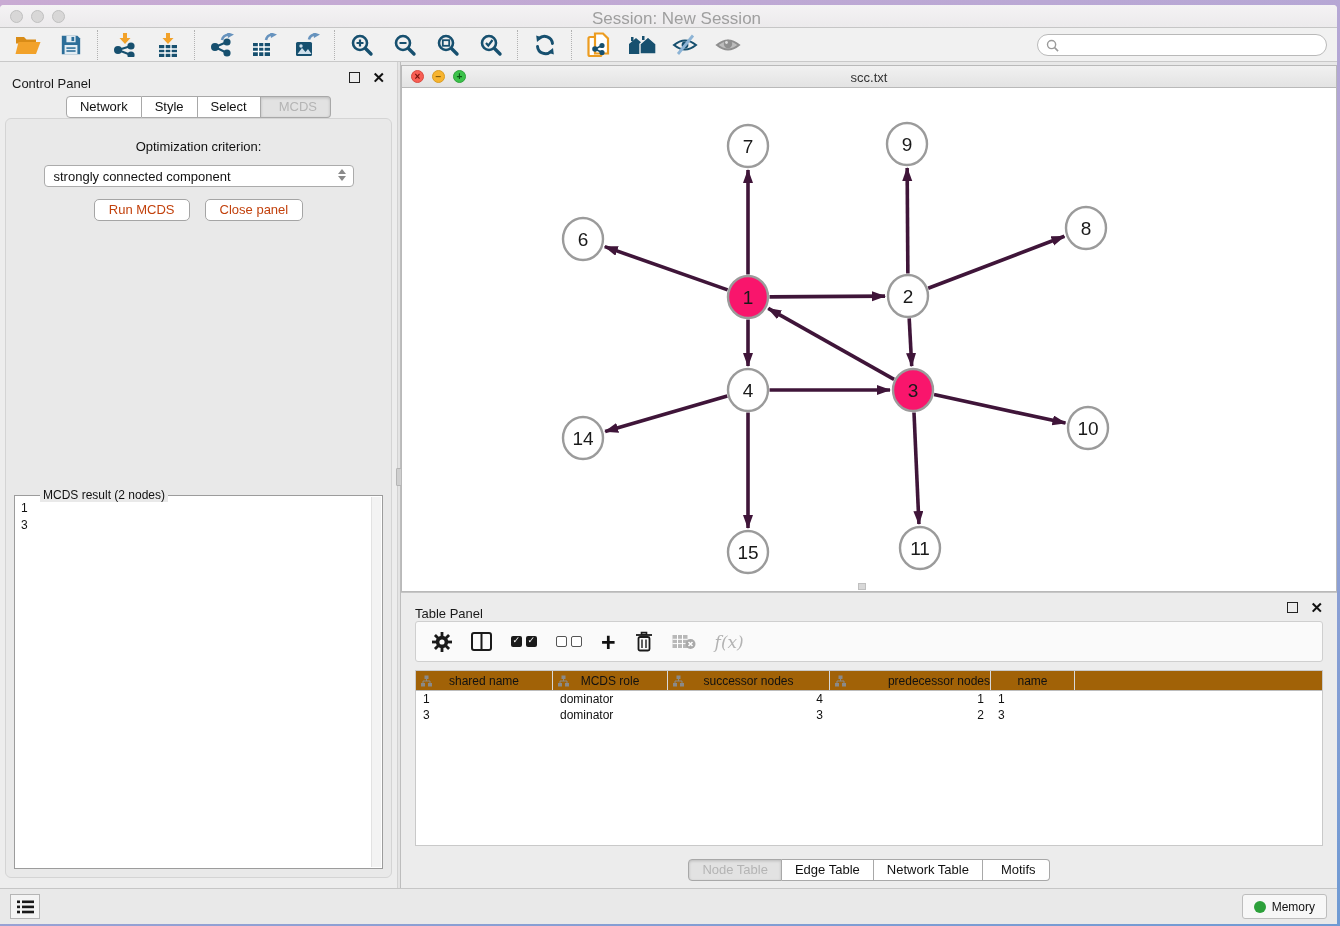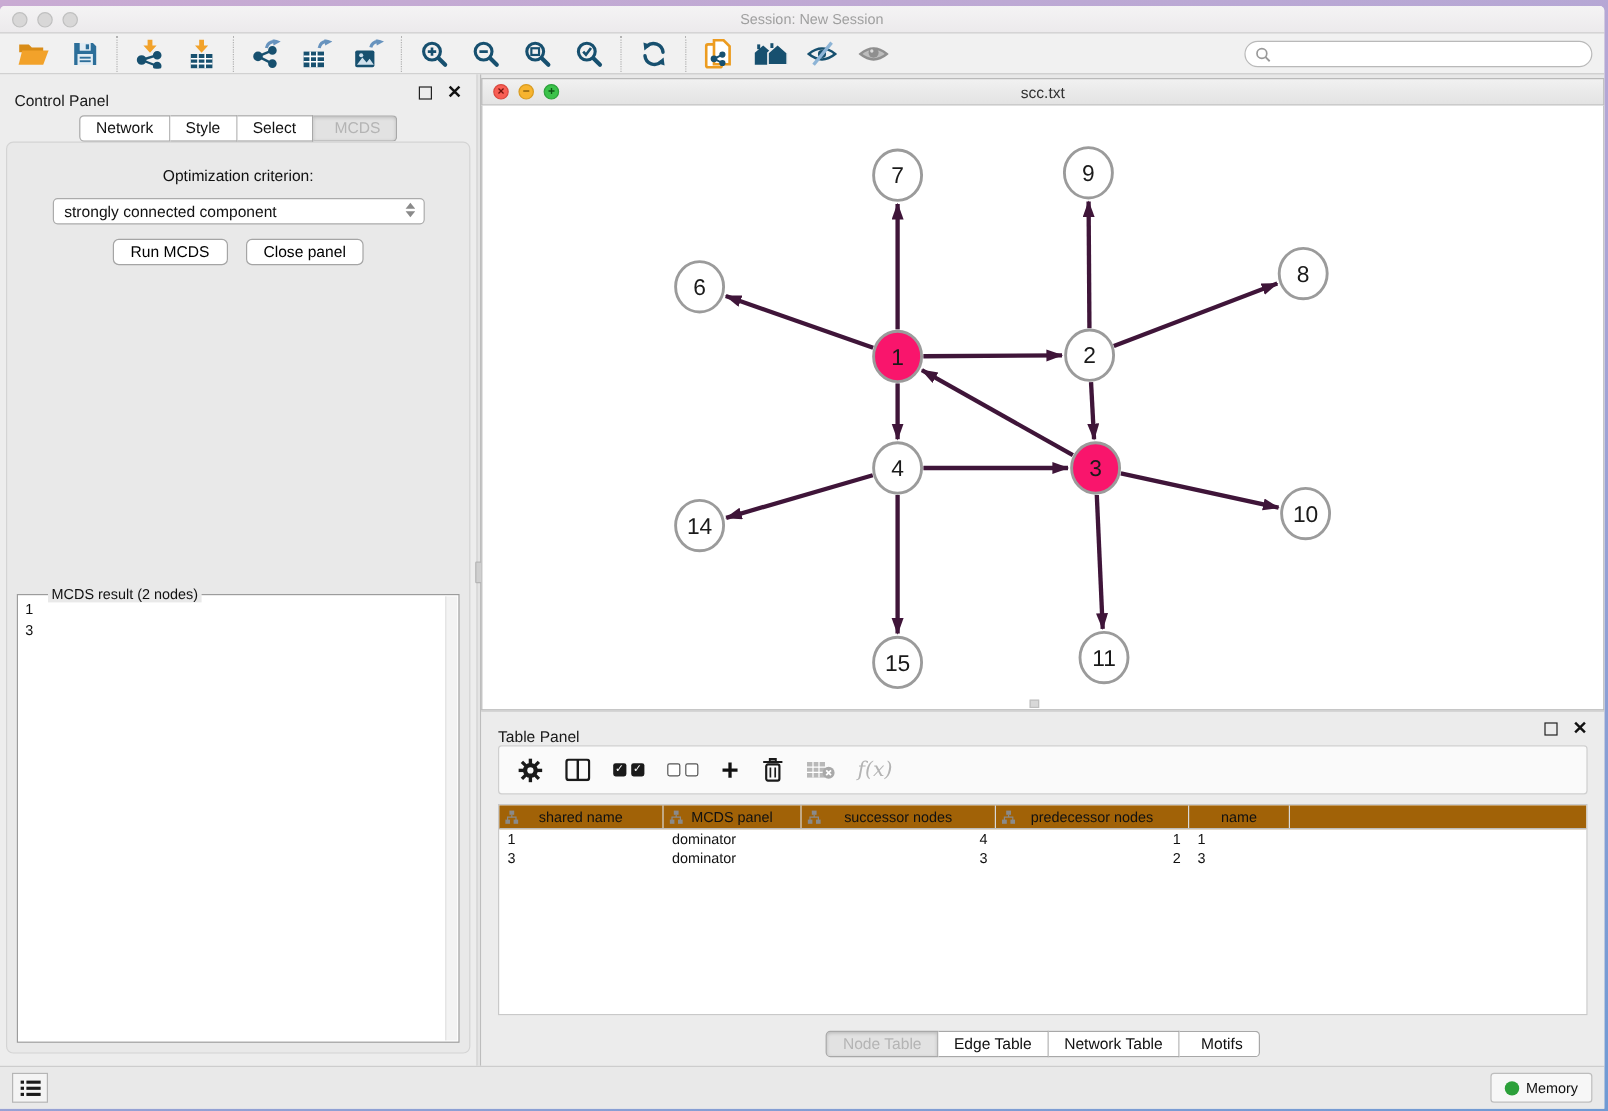--- a/index.html
+++ b/index.html
@@ -10,21 +10,21 @@
   .app-window { position:absolute; top:5px; left:0; right:3px; bottom:2px;
     background:#ececec; display:flex; flex-direction:column; border-radius:4px 4px 0 0; overflow:hidden; }
 
   
   .titlebar { height:23px; flex:0 0 23px; background:linear-gradient(#f4f3f4,#eceaec);
     border-bottom:1px solid #c6c6c6; position:relative; }
   .lights { position:absolute; left:10px; top:5px; display:flex; gap:8px; }
   .light { width:13px; height:13px; border-radius:50%; border:1px solid #c0c0c0; background:#d8d7d7;
     font-size:10px; line-height:11px; text-align:center; color:transparent; }
   .win-title { position:absolute; left:16px; right:0; top:4px; text-align:center;
-    font-size:12px; color:#9f9f9f; }
+    font-size:17px; color:#9f9f9f; }
 
   
   .toolbar { height:34px; flex:0 0 34px; background:#f1f1f1; border-bottom:1px solid #c9c9c9;
     display:flex; align-items:center; padding:0 6px; position:relative; }
   .tbtn { width:43px; height:32px; display:flex; align-items:center; justify-content:center; }
   .sep { width:0; height:30px; border-left:1px dotted #b2b2b2; margin:0 5px; }
   .search-field { position:absolute; right:10px; top:6px; width:290px; height:22px;
     background:#fff; border:1px solid #b9b9b9; border-radius:11px; display:flex; align-items:center; padding:0 8px; }
   .search-field input { border:none; outline:none; flex:1; font-size:12px; background:transparent;
     font-family:"Liberation Sans", sans-serif; margin-left:5px; }
@@ -59,21 +59,21 @@
   .criterion-select { margin:11px auto 0; width:310px; height:22px; background:#fff;
     border:1px solid #ababab; border-radius:4px; display:flex; align-items:center;
     padding:0 22px 0 9px; font-size:13px; color:#111; position:relative; }
   .spinner { position:absolute; right:7px; top:3px; display:flex; flex-direction:column; gap:2px; }
   .spinner .up { width:0; height:0; border-left:4px solid transparent; border-right:4px solid transparent;
     border-bottom:5px solid #8a8a8a; }
   .spinner .down { width:0; height:0; border-left:4px solid transparent; border-right:4px solid transparent;
     border-top:5px solid #8a8a8a; }
   .cp-buttons { display:flex; justify-content:center; gap:15px; margin-top:12px; }
   .btn { background:#fff; border:1px solid #a5a5a5; border-radius:5px;
-    font-size:13px; color:#000000; padding:2px 14px 3px; font-family:"Liberation Sans", sans-serif; }
+    font-size:13px; color:#c2410c; padding:2px 14px 3px; font-family:"Liberation Sans", sans-serif; }
 
   .result-box { position:absolute; left:8px; right:8px; top:376px; bottom:8px;
     background:#fff; border:1px solid #9c9c9c; }
   .result-legend { position:absolute; top:-8px; left:6px; background:#e9e9e9;
     padding:0 3px; font-size:12px; color:#111;margin-left:19px; }
   .result-lines { padding:4px 6px; font-size:12px; line-height:17px; color:#111; }
   .result-scrollbar { position:absolute; right:1px; top:1px; bottom:1px; width:10px;
     background:#f3f3f3; border-left:1px solid #e2e2e2; }
 
   
@@ -513,36 +513,36 @@
                 <svg class="hier" width="11" height="12" viewBox="0 0 11 12">
                   <g stroke="#8a8a8a" fill="none" stroke-width="1">
                     <path d="M5.5 4 v2 M2 9.5 V6 h7 v3.5"></path>
                   </g>
                   <g fill="#8a8a8a">
                     <rect x="3.5" y="0.5" width="4" height="3.5"></rect>
                     <rect x="0" y="8" width="4" height="3.5"></rect>
                     <rect x="7" y="8" width="4" height="3.5"></rect>
                   </g>
                 </svg>
-                <span>MCDS panel</span>
+                <span>MCDS role</span>
               </div>
               <div class="th" style="width: 162px; align-items: center;">
                 <svg class="hier" width="11" height="12" viewBox="0 0 11 12">
                   <g stroke="#8a8a8a" fill="none" stroke-width="1">
                     <path d="M5.5 4 v2 M2 9.5 V6 h7 v3.5"></path>
                   </g>
                   <g fill="#8a8a8a">
                     <rect x="3.5" y="0.5" width="4" height="3.5"></rect>
                     <rect x="0" y="8" width="4" height="3.5"></rect>
                     <rect x="7" y="8" width="4" height="3.5"></rect>
                   </g>
                 </svg>
                 <span>successor nodes</span>
               </div>
-              <div class="th" style="width: 161px;">
+              <div class="th" style="width: 161px; justify-content: flex-end;">
                 <svg class="hier" width="11" height="12" viewBox="0 0 11 12">
                   <g stroke="#8a8a8a" fill="none" stroke-width="1">
                     <path d="M5.5 4 v2 M2 9.5 V6 h7 v3.5"></path>
                   </g>
                   <g fill="#8a8a8a">
                     <rect x="3.5" y="0.5" width="4" height="3.5"></rect>
                     <rect x="0" y="8" width="4" height="3.5"></rect>
                     <rect x="7" y="8" width="4" height="3.5"></rect>
                   </g>
                 </svg>

